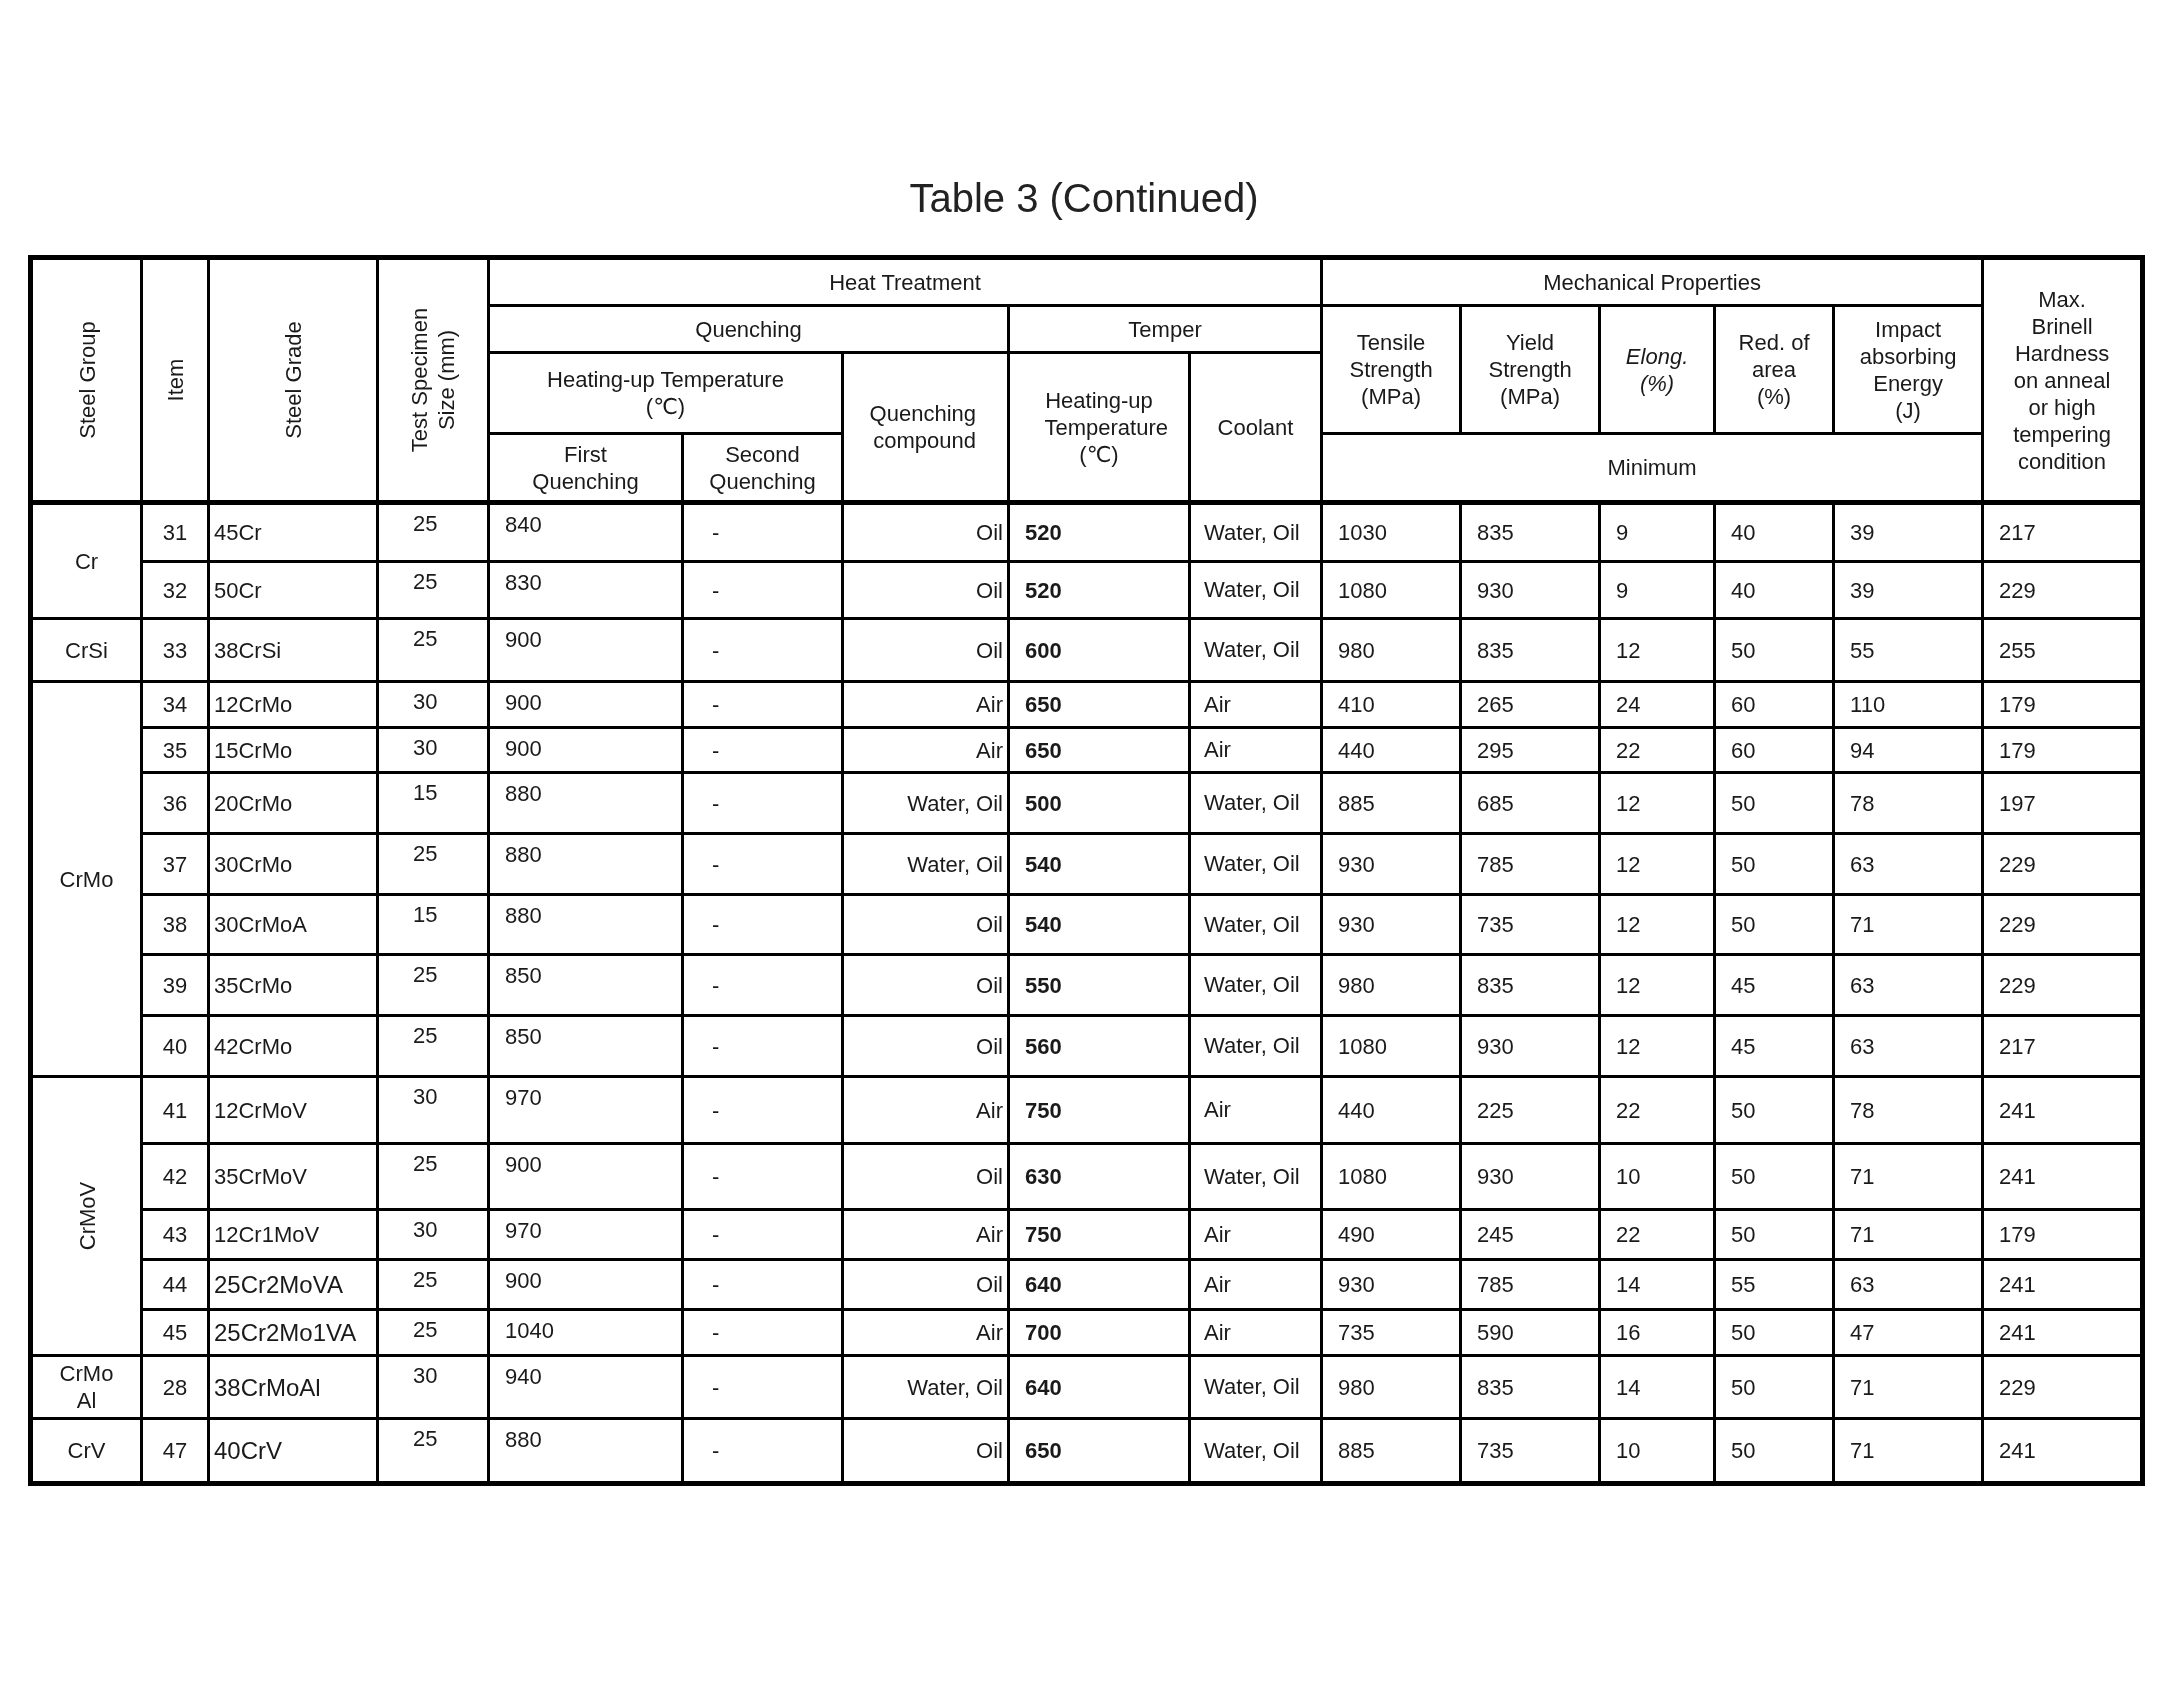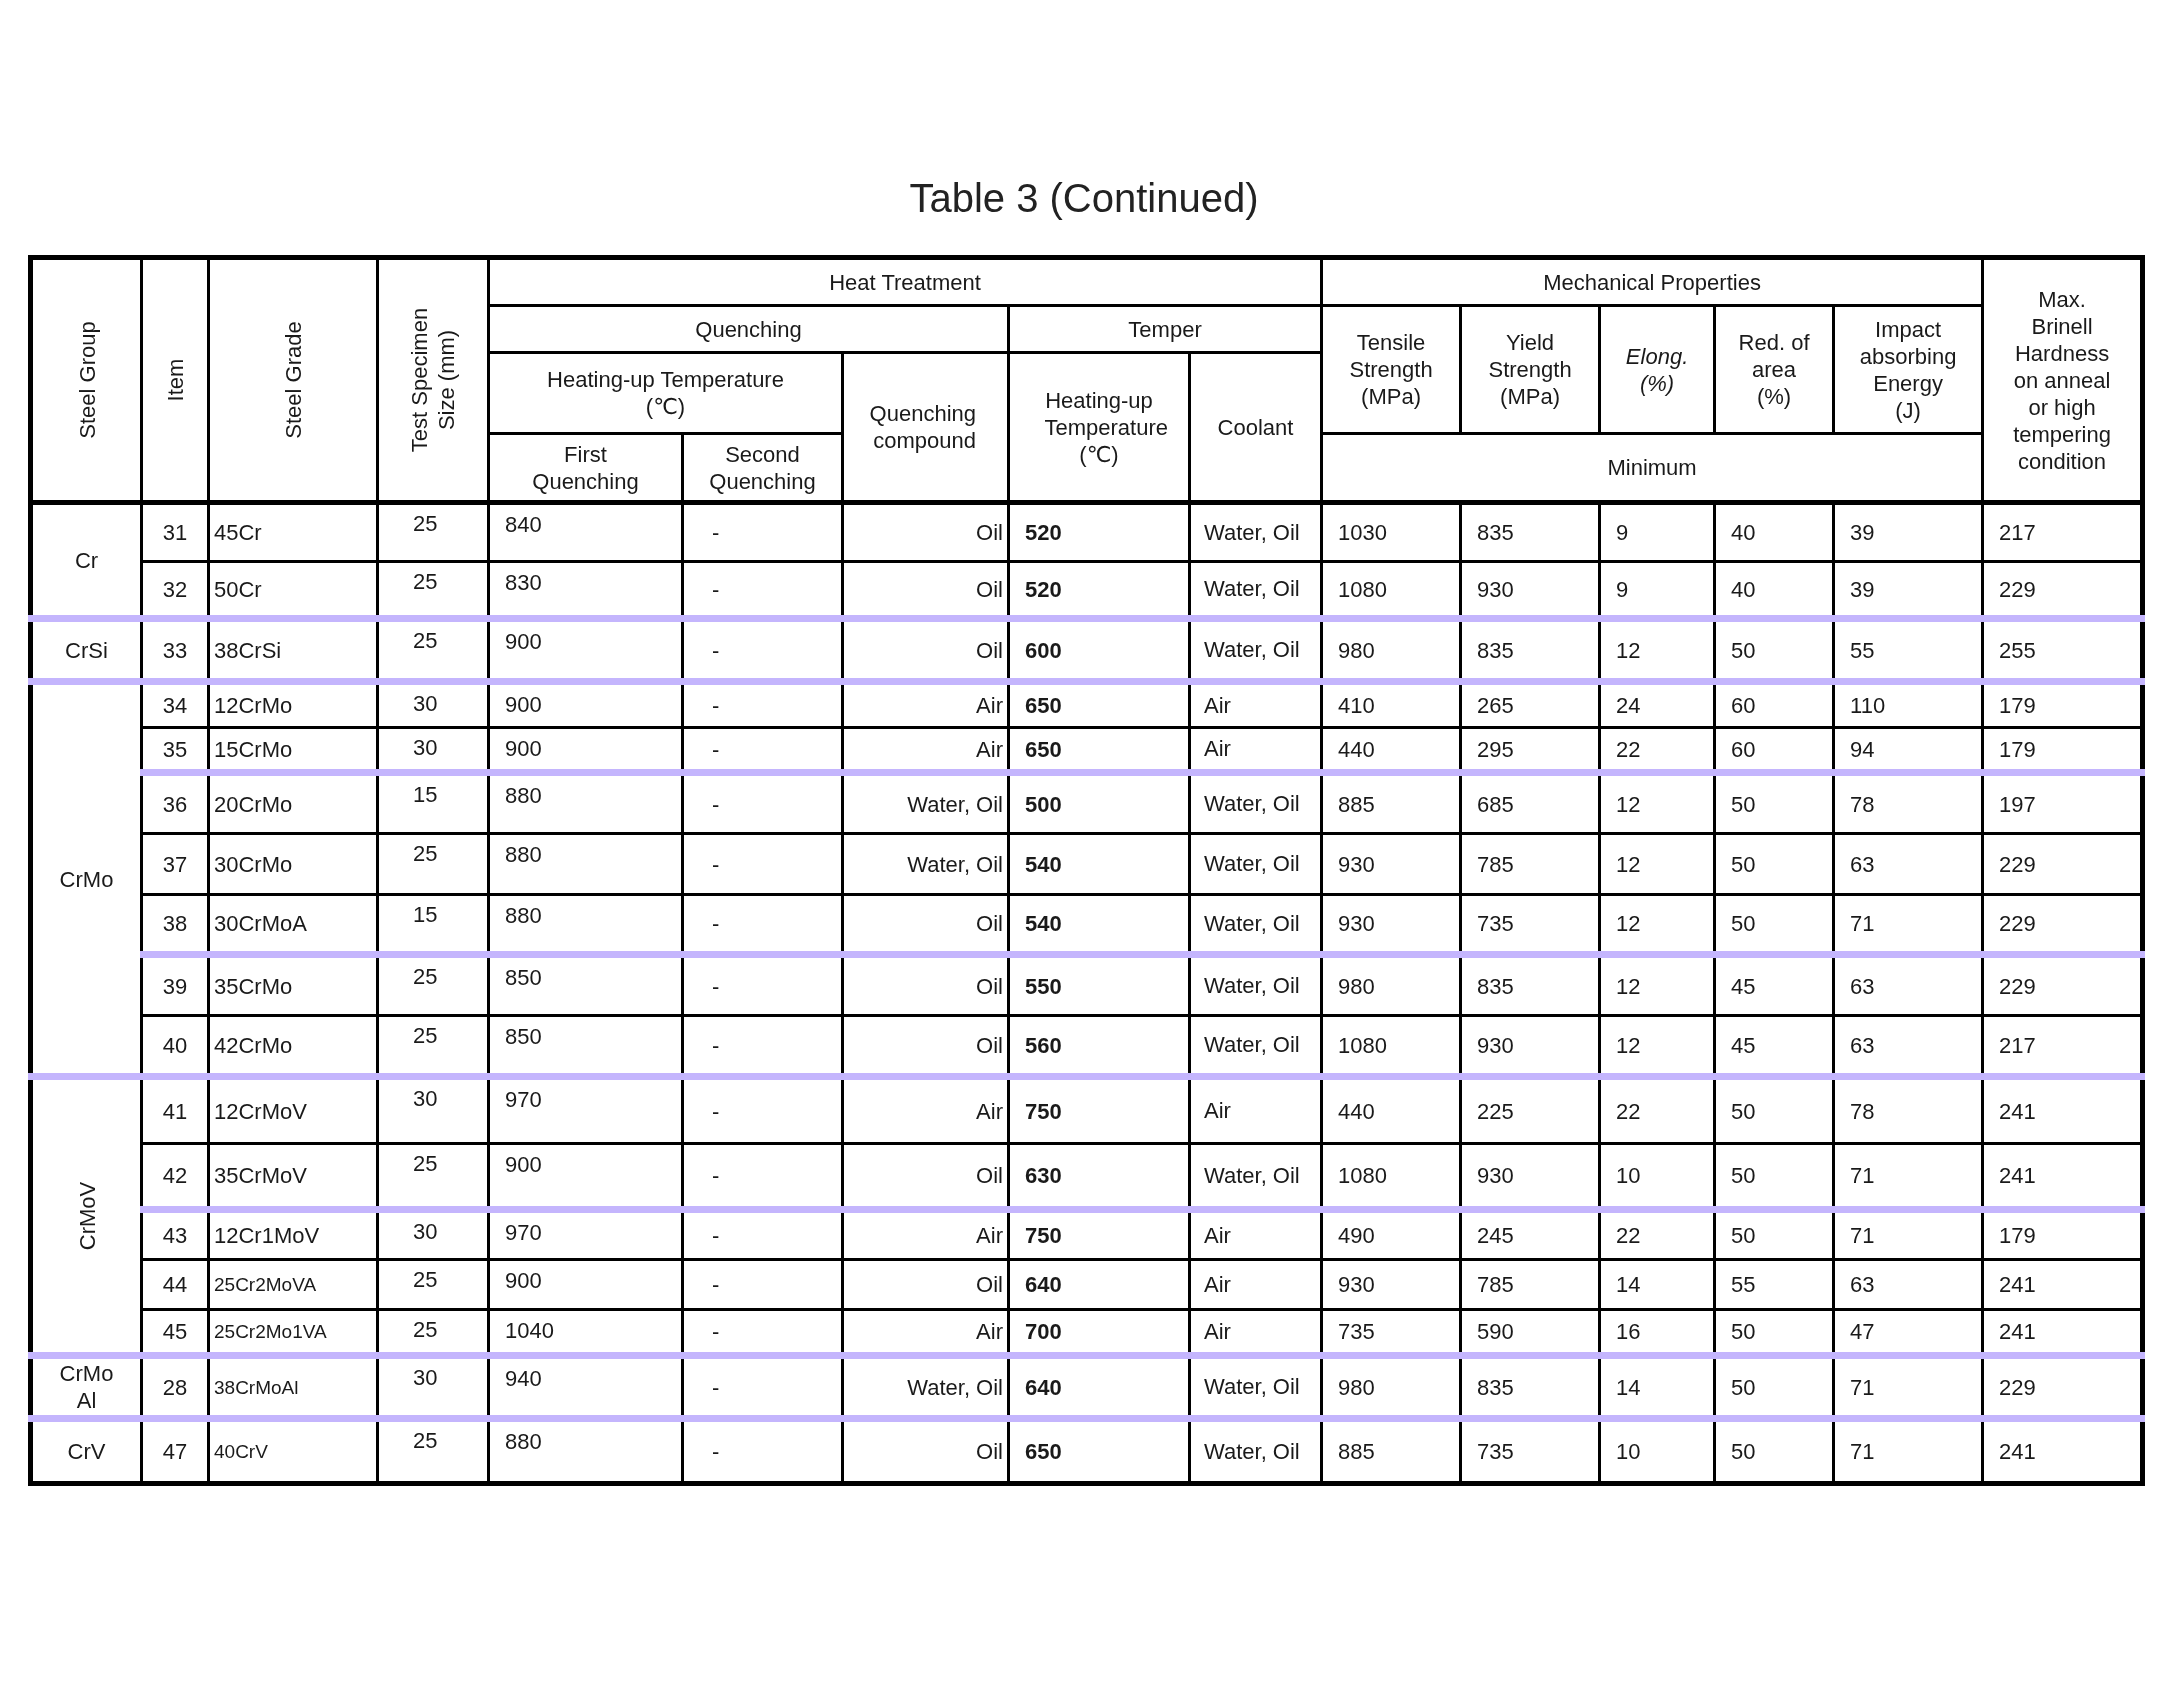--- a/index.html
+++ b/index.html
@@ -16,42 +16,42 @@
     border-collapse:collapse;table-layout:fixed;
     border:5px solid #000;
   }
   th,td{
     border:3px solid #000;
     font-size:22px;font-weight:400;line-height:27px;
     padding:2px 4px;vertical-align:middle;text-align:center;
     overflow:hidden;
   }
   thead{border-bottom:5px solid #000;}
-  tr.thick{border-bottom:7px solid #c4b5fd;}
+  tr.thick{border-bottom:1px solid #c4b5fd;}
   
   th .cw{display:inline-block;}
   th .w95{max-width:94px;} th .w102{max-width:101px;} th .w70{max-width:69px;font-style:italic;}
   th .w80{max-width:79px;} th .w112{max-width:111px;} th .w110{max-width:109px;}
   th.leftpad{text-align:left;padding-left:13px;}
   th.leftpad .cw{max-width:119px;text-align:right;}
   
   td.rotc,th.rotc{position:relative;}
   .rot{
     position:absolute;left:50%;top:50%;
     transform:translate(-50%,-50%) rotate(-90deg);
     width:218px;text-align:center;white-space:normal;
   }
   .rot.w170{width:168px;}
   .rot.nw{white-space:nowrap;width:198px;}
   
   td.c-group{padding:0 2px;}
   td.c-group .gw{display:inline-block;max-width:71px;}
   td.c-item{}
   td.c-grade{text-align:left;}
-  td.c-grade.small{font-size:19px;}
+  td.c-grade.small{font-size:24px;}
   td.c-size{text-align:left;padding-left:34px;vertical-align:top;padding-top:5px;}
   td.c-first{text-align:left;padding-left:15px;vertical-align:top;padding-top:6px;}
   td.c-second{text-align:left;padding-left:28px;}
   td.c-compound{text-align:right;padding-left:28px;}
   td.c-ttemp{text-align:left;padding-left:15px;font-weight:bold;}
   td.c-coolant{text-align:left;padding-left:13px;line-height:26px;}
   td.c-num{text-align:left;padding-left:15px;}
 </style>
 </head>
 <body>

